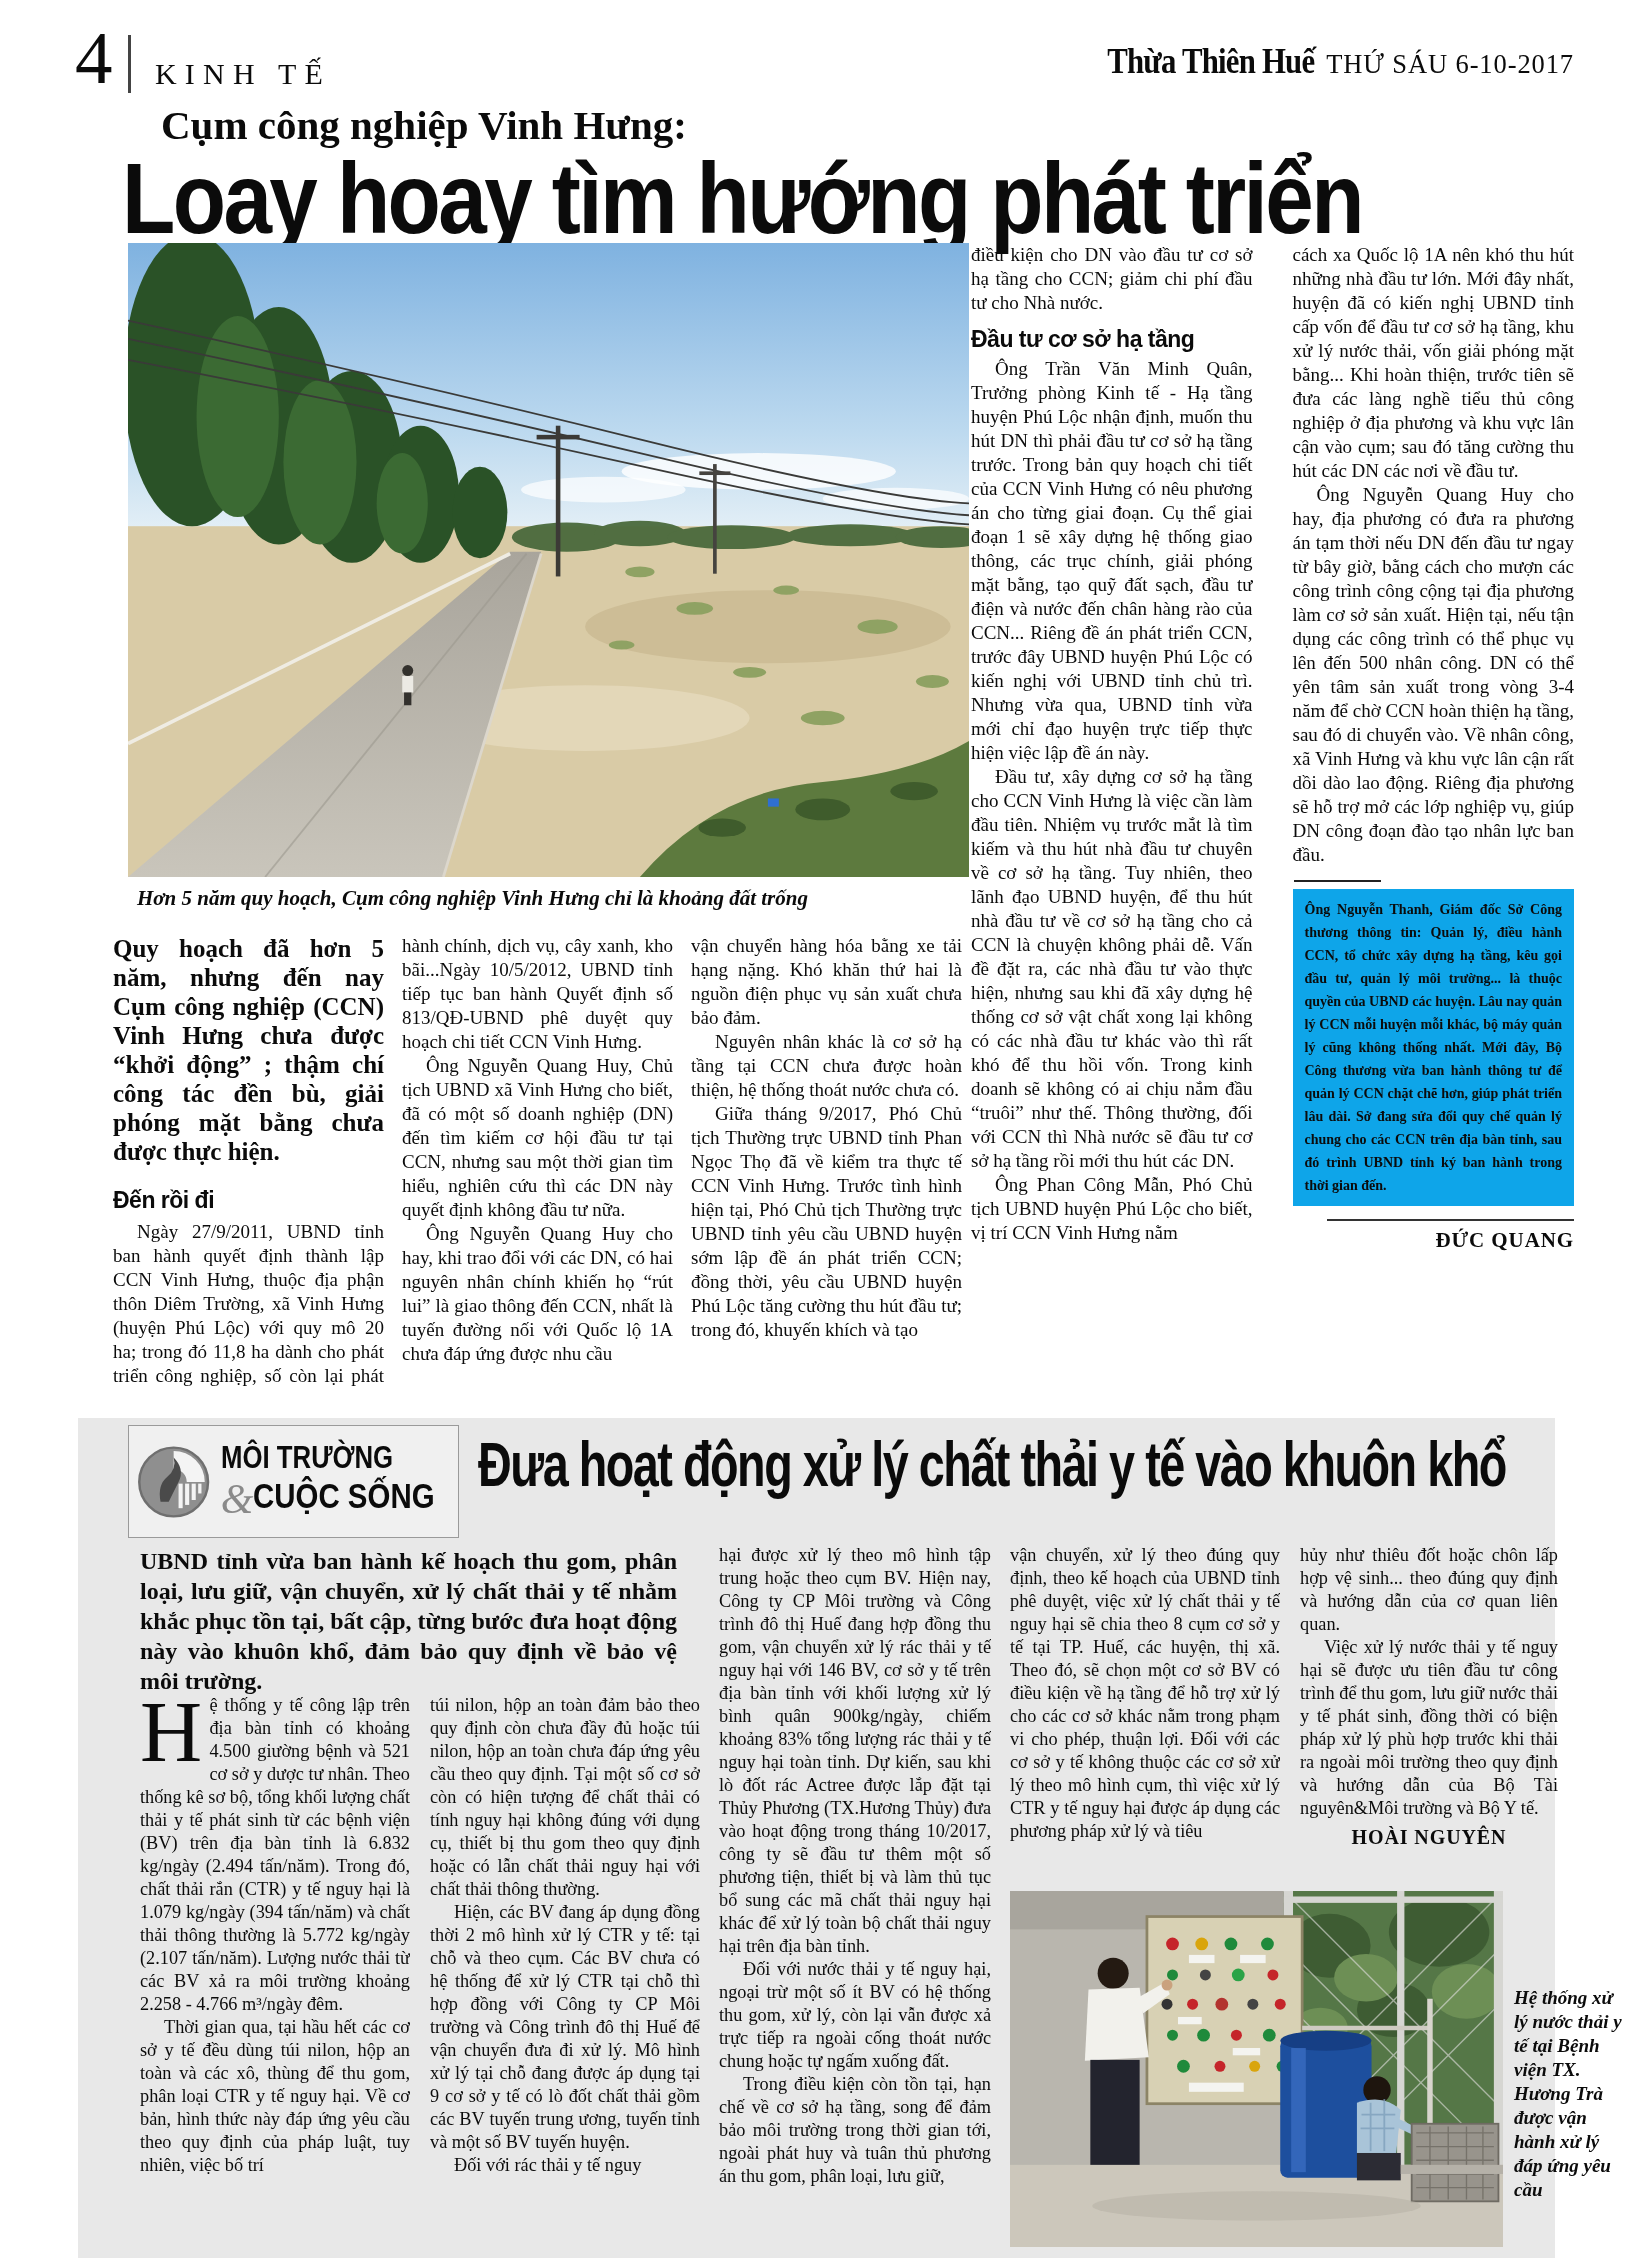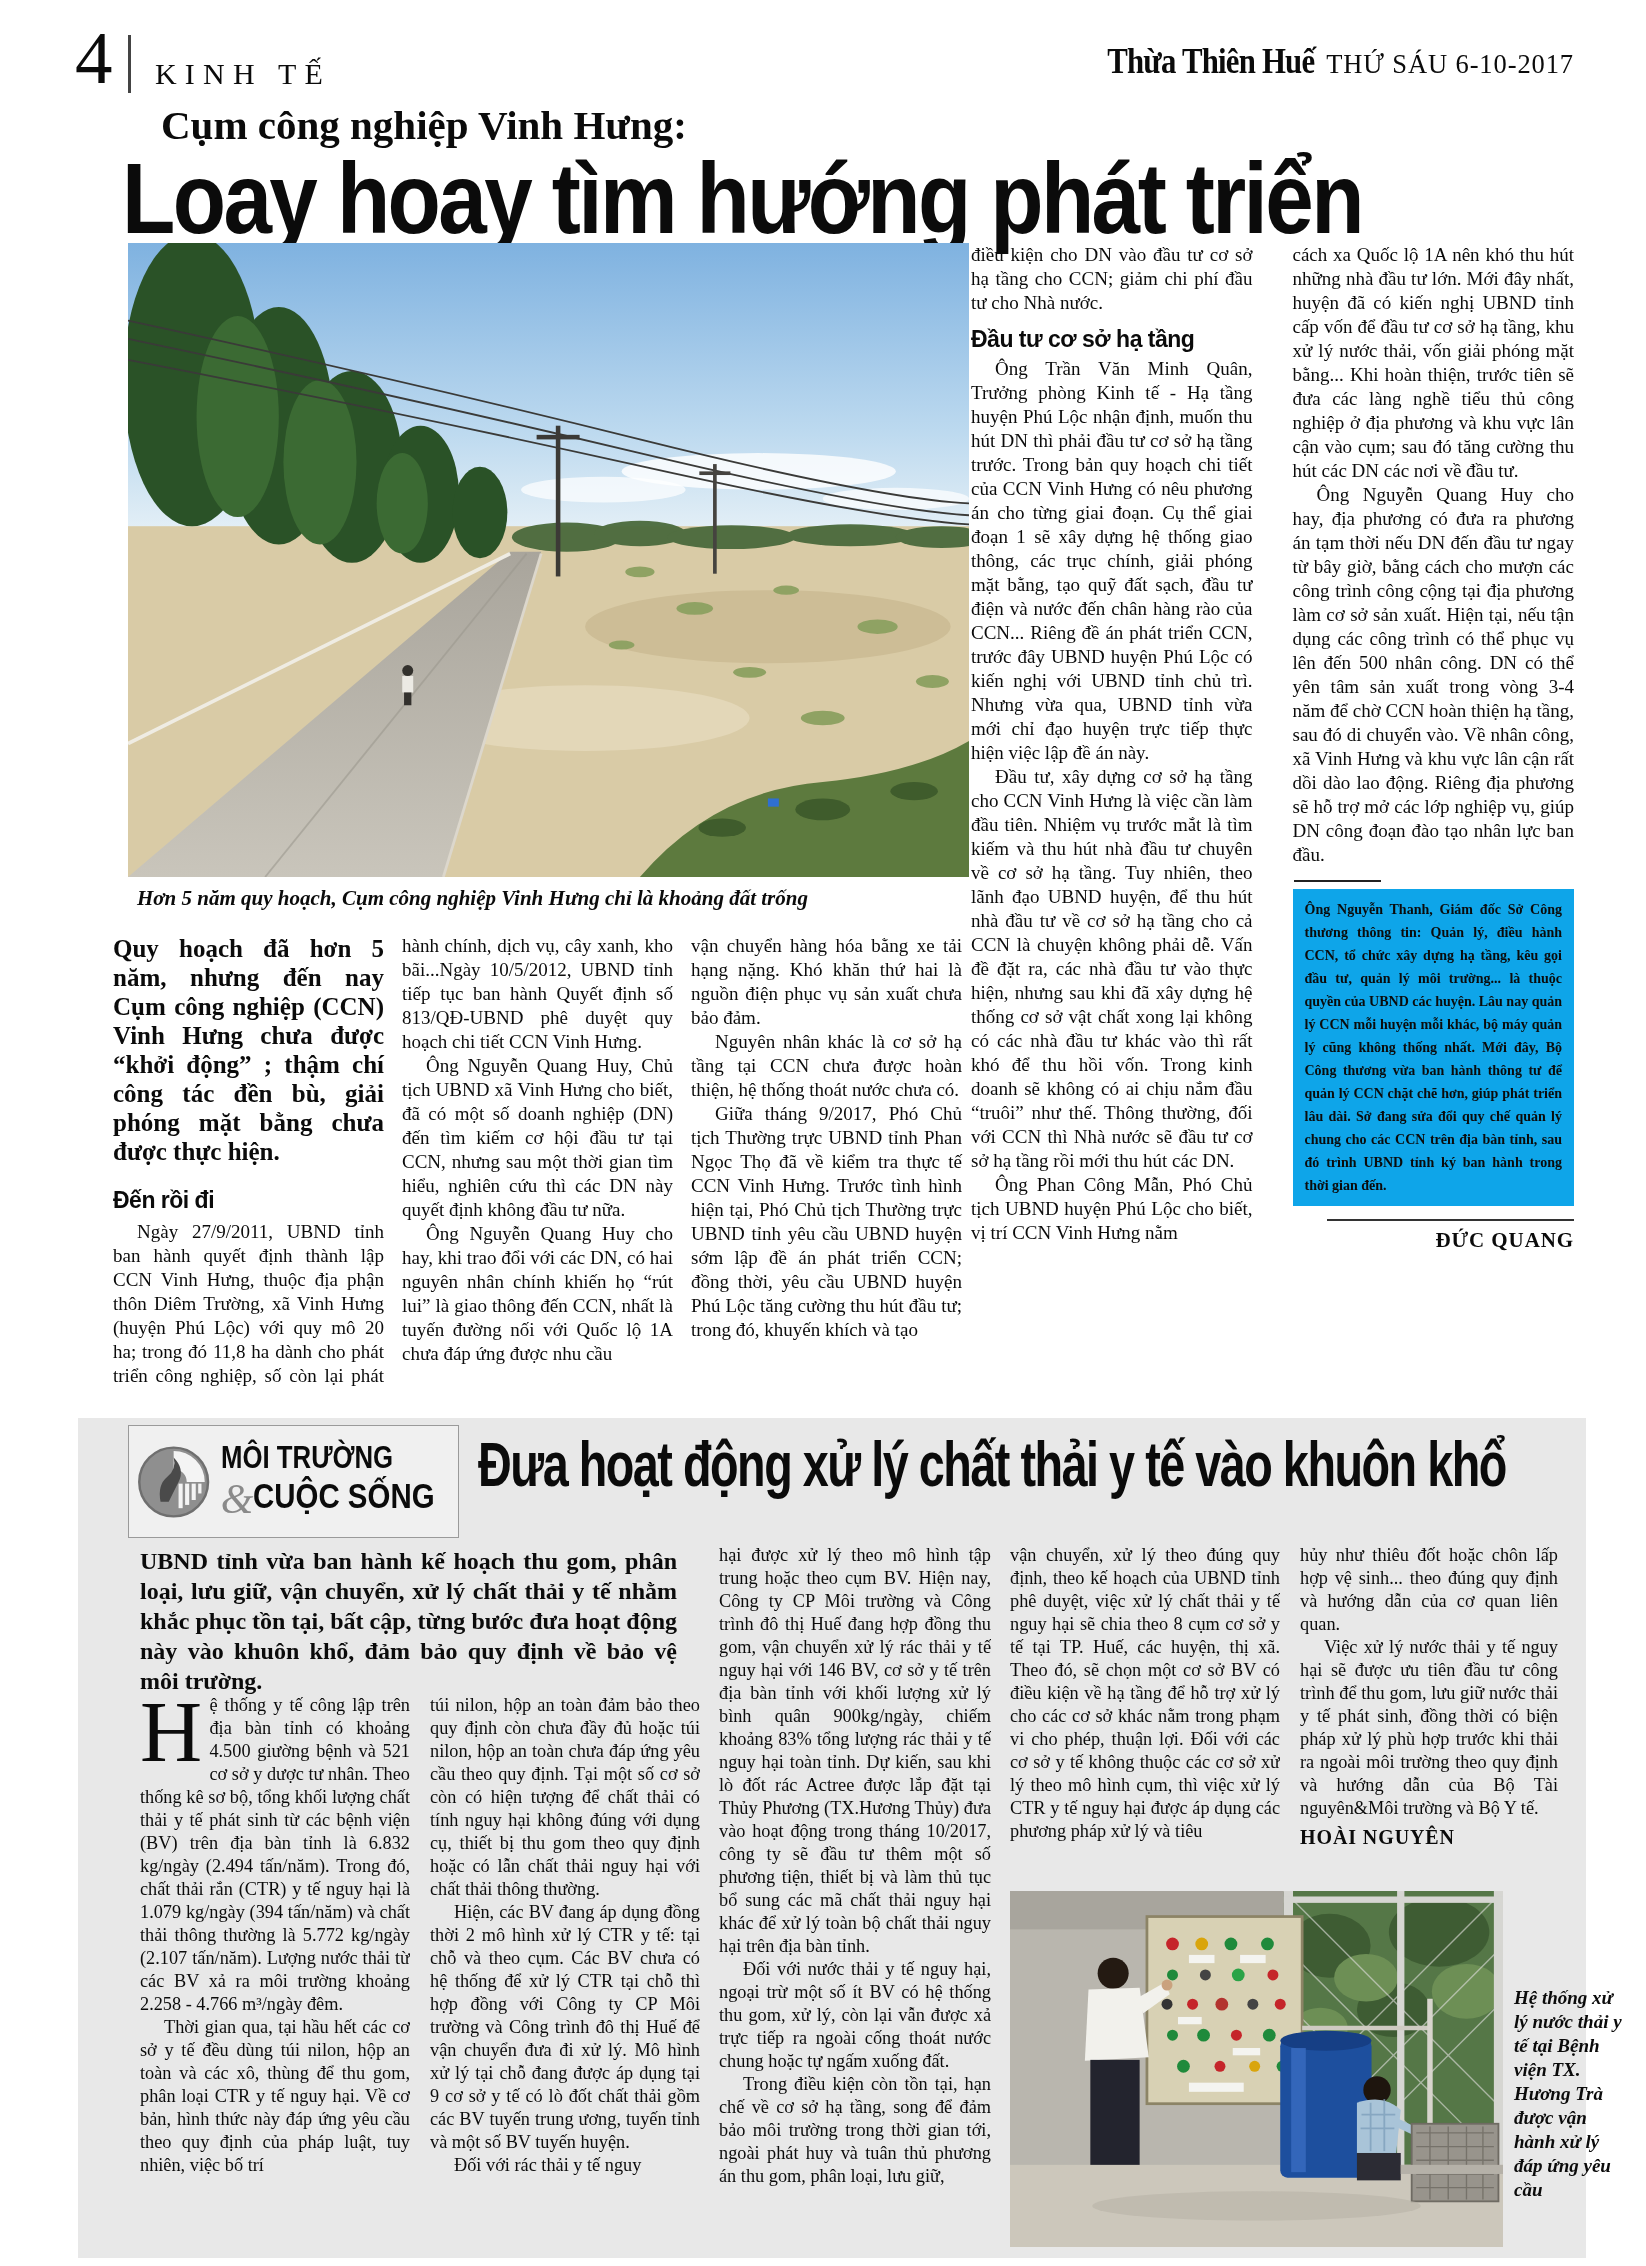--- a/index.html
+++ b/index.html
@@ -30,41 +30,41 @@
   .ind{text-indent:24px;}
   .a1-intro{font-weight:bold;font-size:25px;line-height:29px;text-align:justify;margin:0 0 9.1px 0;}
   .subhead{font-family:"Liberation Sans","DejaVu Sans",sans-serif;font-weight:bold;font-size:23px;
            letter-spacing:-0.5px;margin:11px 0 7.3px 0;display:inline-block;transform:scaleY(1.08);transform-origin:left;}
   .box-rule{width:87px;height:1.8px;background:#222;margin:12.8px 0 0 1.8px;}
   .quote-box{background:#0ea5e9;padding:9.1px 12px;margin-top:7.3px;font-weight:bold;font-size:14px;
              line-height:23px;text-align:justify;}
   .byline-rule{width:247px;height:1.8px;background:#333;margin:12.8px 0 7.3px auto;}
   .byline{font-weight:bold;font-size:21px;text-align:right;letter-spacing:0.9px;}
   
-  .band{position:absolute;left:78px;top:1418px;width:1477px;height:840px;background:#e8e8e8;padding-left:31px;}
+  .band{position:absolute;left:78px;top:1418px;width:1477px;height:840px;background:#e8e8e8;}
   .badge{position:absolute;left:50px;top:7.3px;width:331px;height:113px;background:#f0f0f0;
          border:1.8px solid #9a9a9a;display:flex;align-items:center;gap:9.1px;padding:3.7px 7.3px;box-sizing:border-box;}
   .badge-text{line-height:1;}
   .badge-l1{font-family:"Liberation Sans","DejaVu Sans",sans-serif;font-weight:bold;font-size:28px;
             display:inline-block;transform:scale(.92,1.1);transform-origin:left;}
   .badge-l2{margin-top:5.5px;white-space:nowrap;}
   .badge-amp{font-size:42px;color:#8a8a8a;font-style:italic;vertical-align:-5.5px;}
   .badge-cs{font-family:"Liberation Sans","DejaVu Sans",sans-serif;font-weight:bold;font-size:32px;
             display:inline-block;transform:scale(.92,1.1);transform-origin:left;}
   .h2wrap{position:absolute;left:400px;top:14.6px;width:1078px;height:77px;}
   .h2{display:inline-block;font-family:"Liberation Sans","DejaVu Sans",sans-serif;font-weight:bold;
       font-size:57px;letter-spacing:-1.8px;line-height:1;white-space:nowrap;
       transform:scale(.82,1.1);transform-origin:left top;}
   .a2-intro{position:absolute;left:62px;top:128px;width:537px;font-weight:bold;font-size:24px;
             line-height:30px;text-align:justify;}
   .a2col{position:absolute;overflow:hidden;}
   .bt2{font-size:18.3px;line-height:23px;text-align:justify;}
   .bt2 p{margin:0;}
   .dropcap{float:left;font-size:86px;line-height:69px;margin:3.7px 7.3px 0 0;}
-  .a2-byline{font-weight:bold;font-size:20px;text-align:left;letter-spacing:0.9px;margin-top:5.5px;}
+  .a2-byline{font-weight:bold;font-size:20px;text-align:center;letter-spacing:0.9px;margin-top:5.5px;}
   .photo2{position:absolute;left:932px;top:473px;width:493px;height:356px;}
   .caption2{position:absolute;left:1436px;top:568px;width:114px;font-weight:bold;font-style:italic;
             font-size:19px;line-height:24px;}
 </style>
 </head>
 <body>
 
 <div class="page">
 
   <div class="page-num">4</div>

